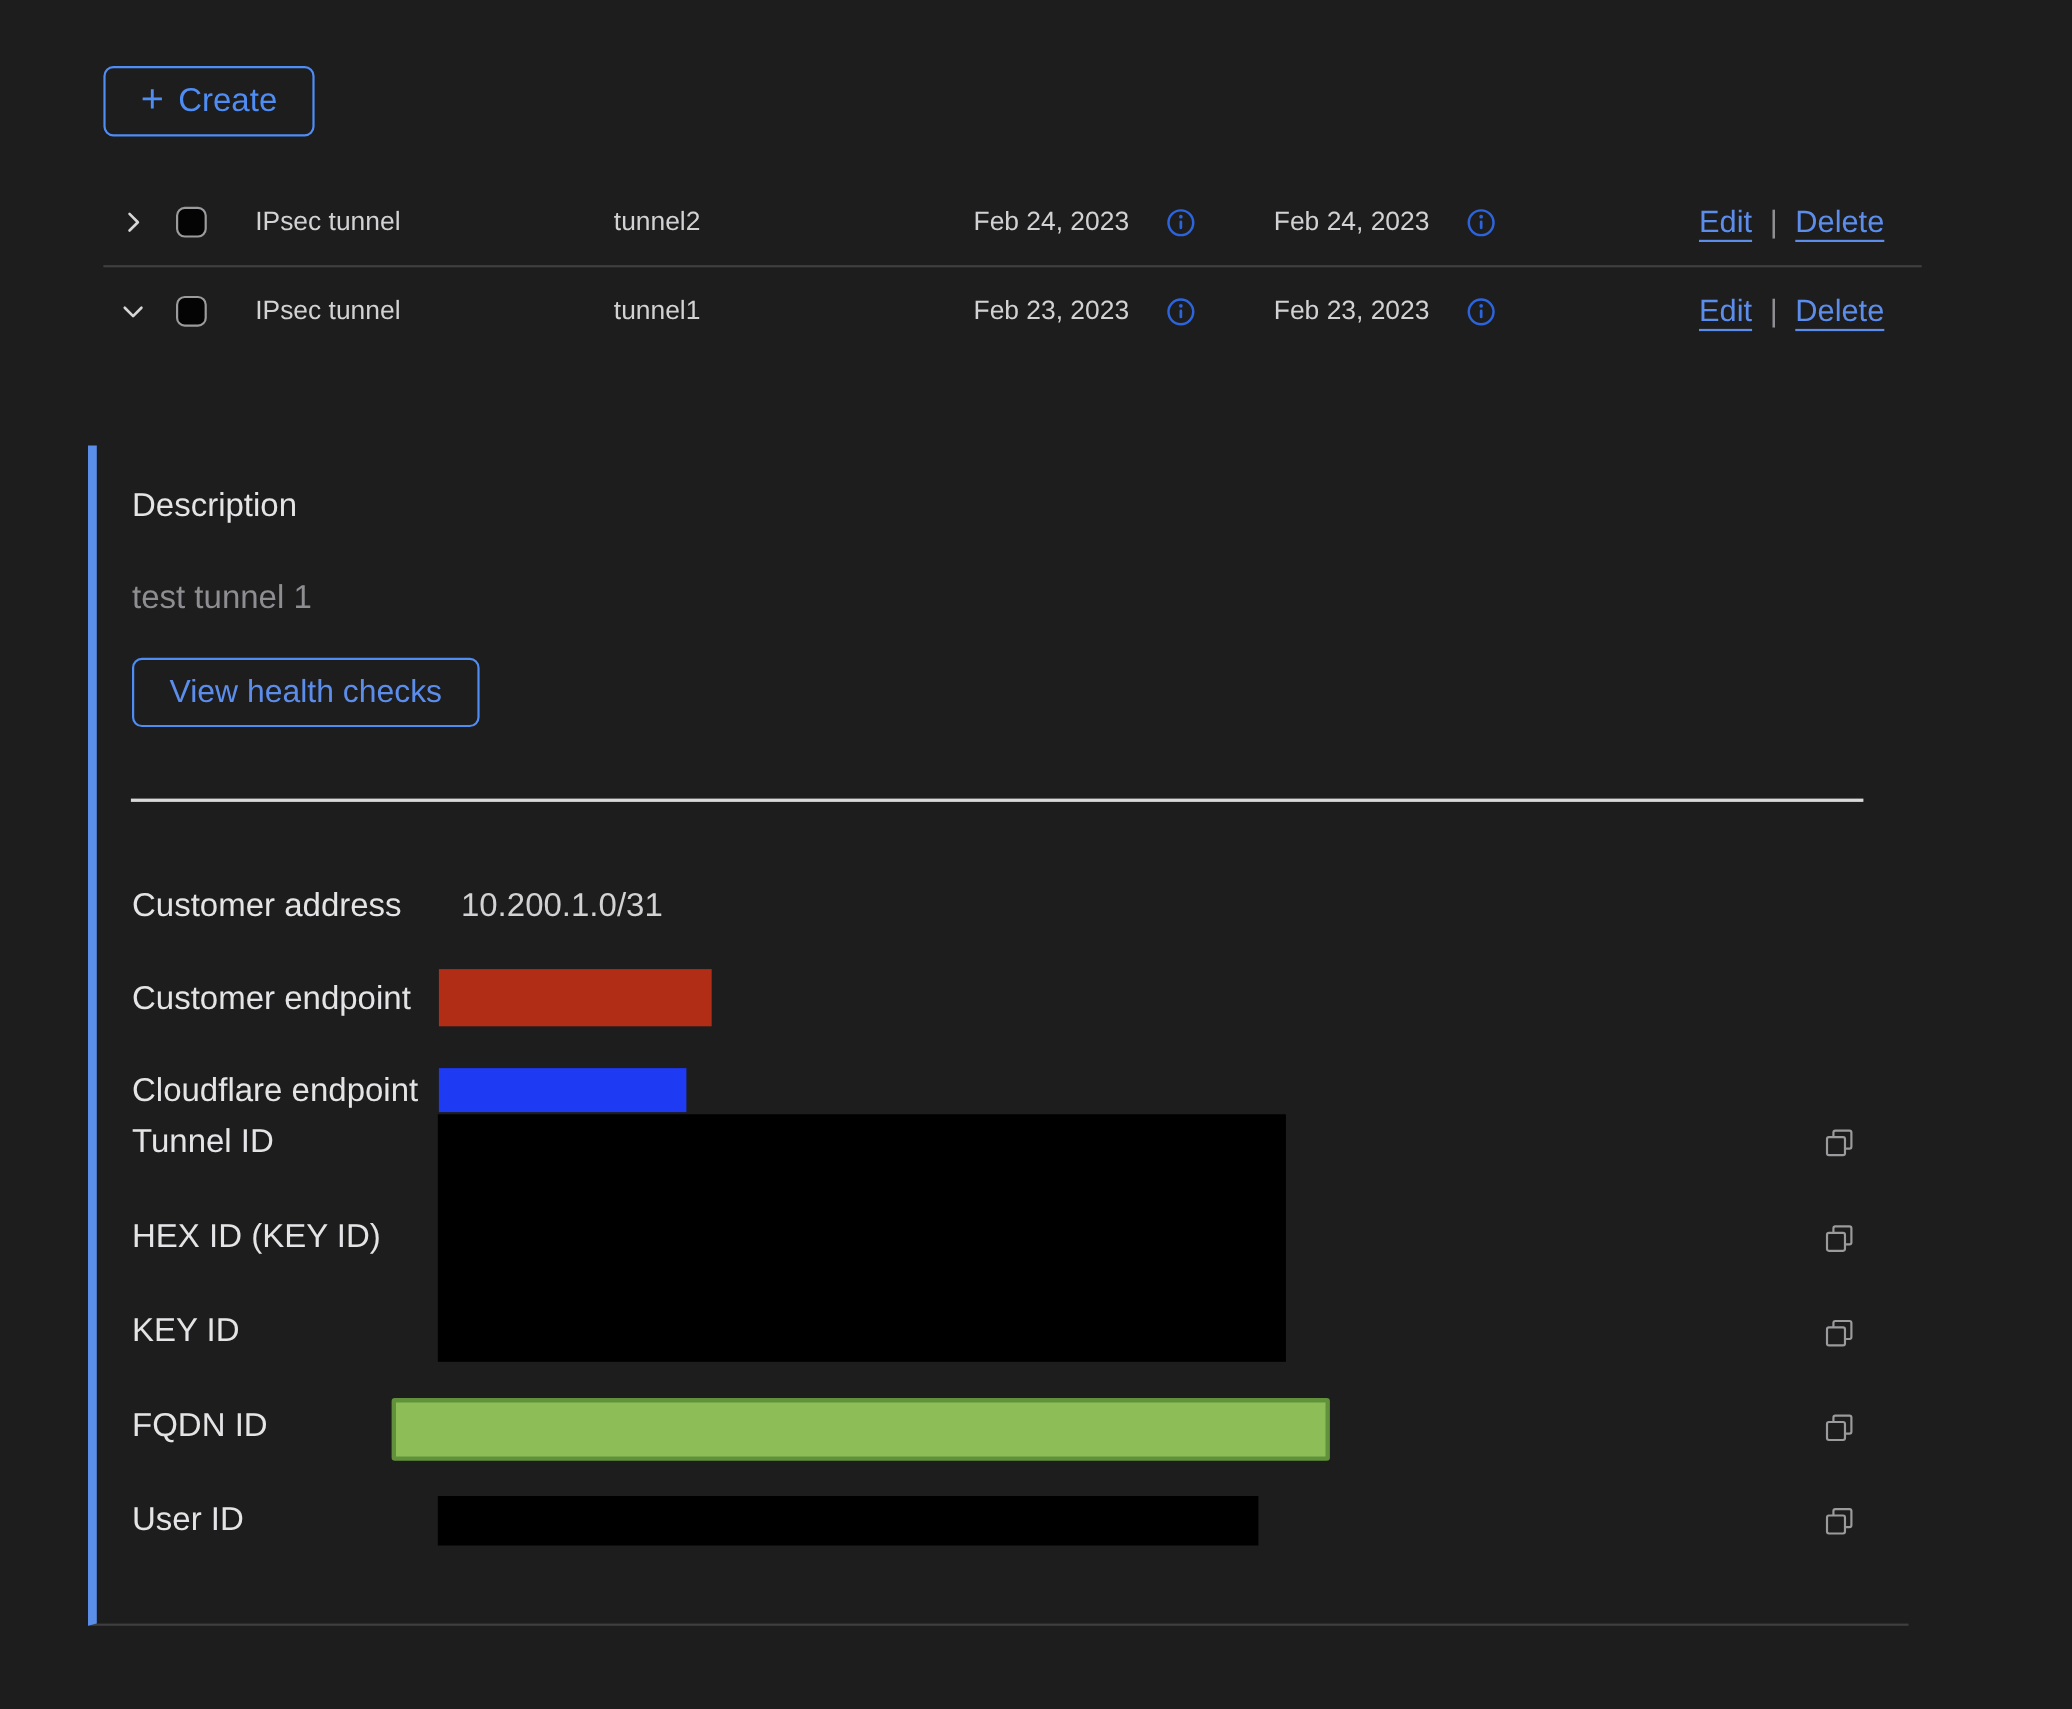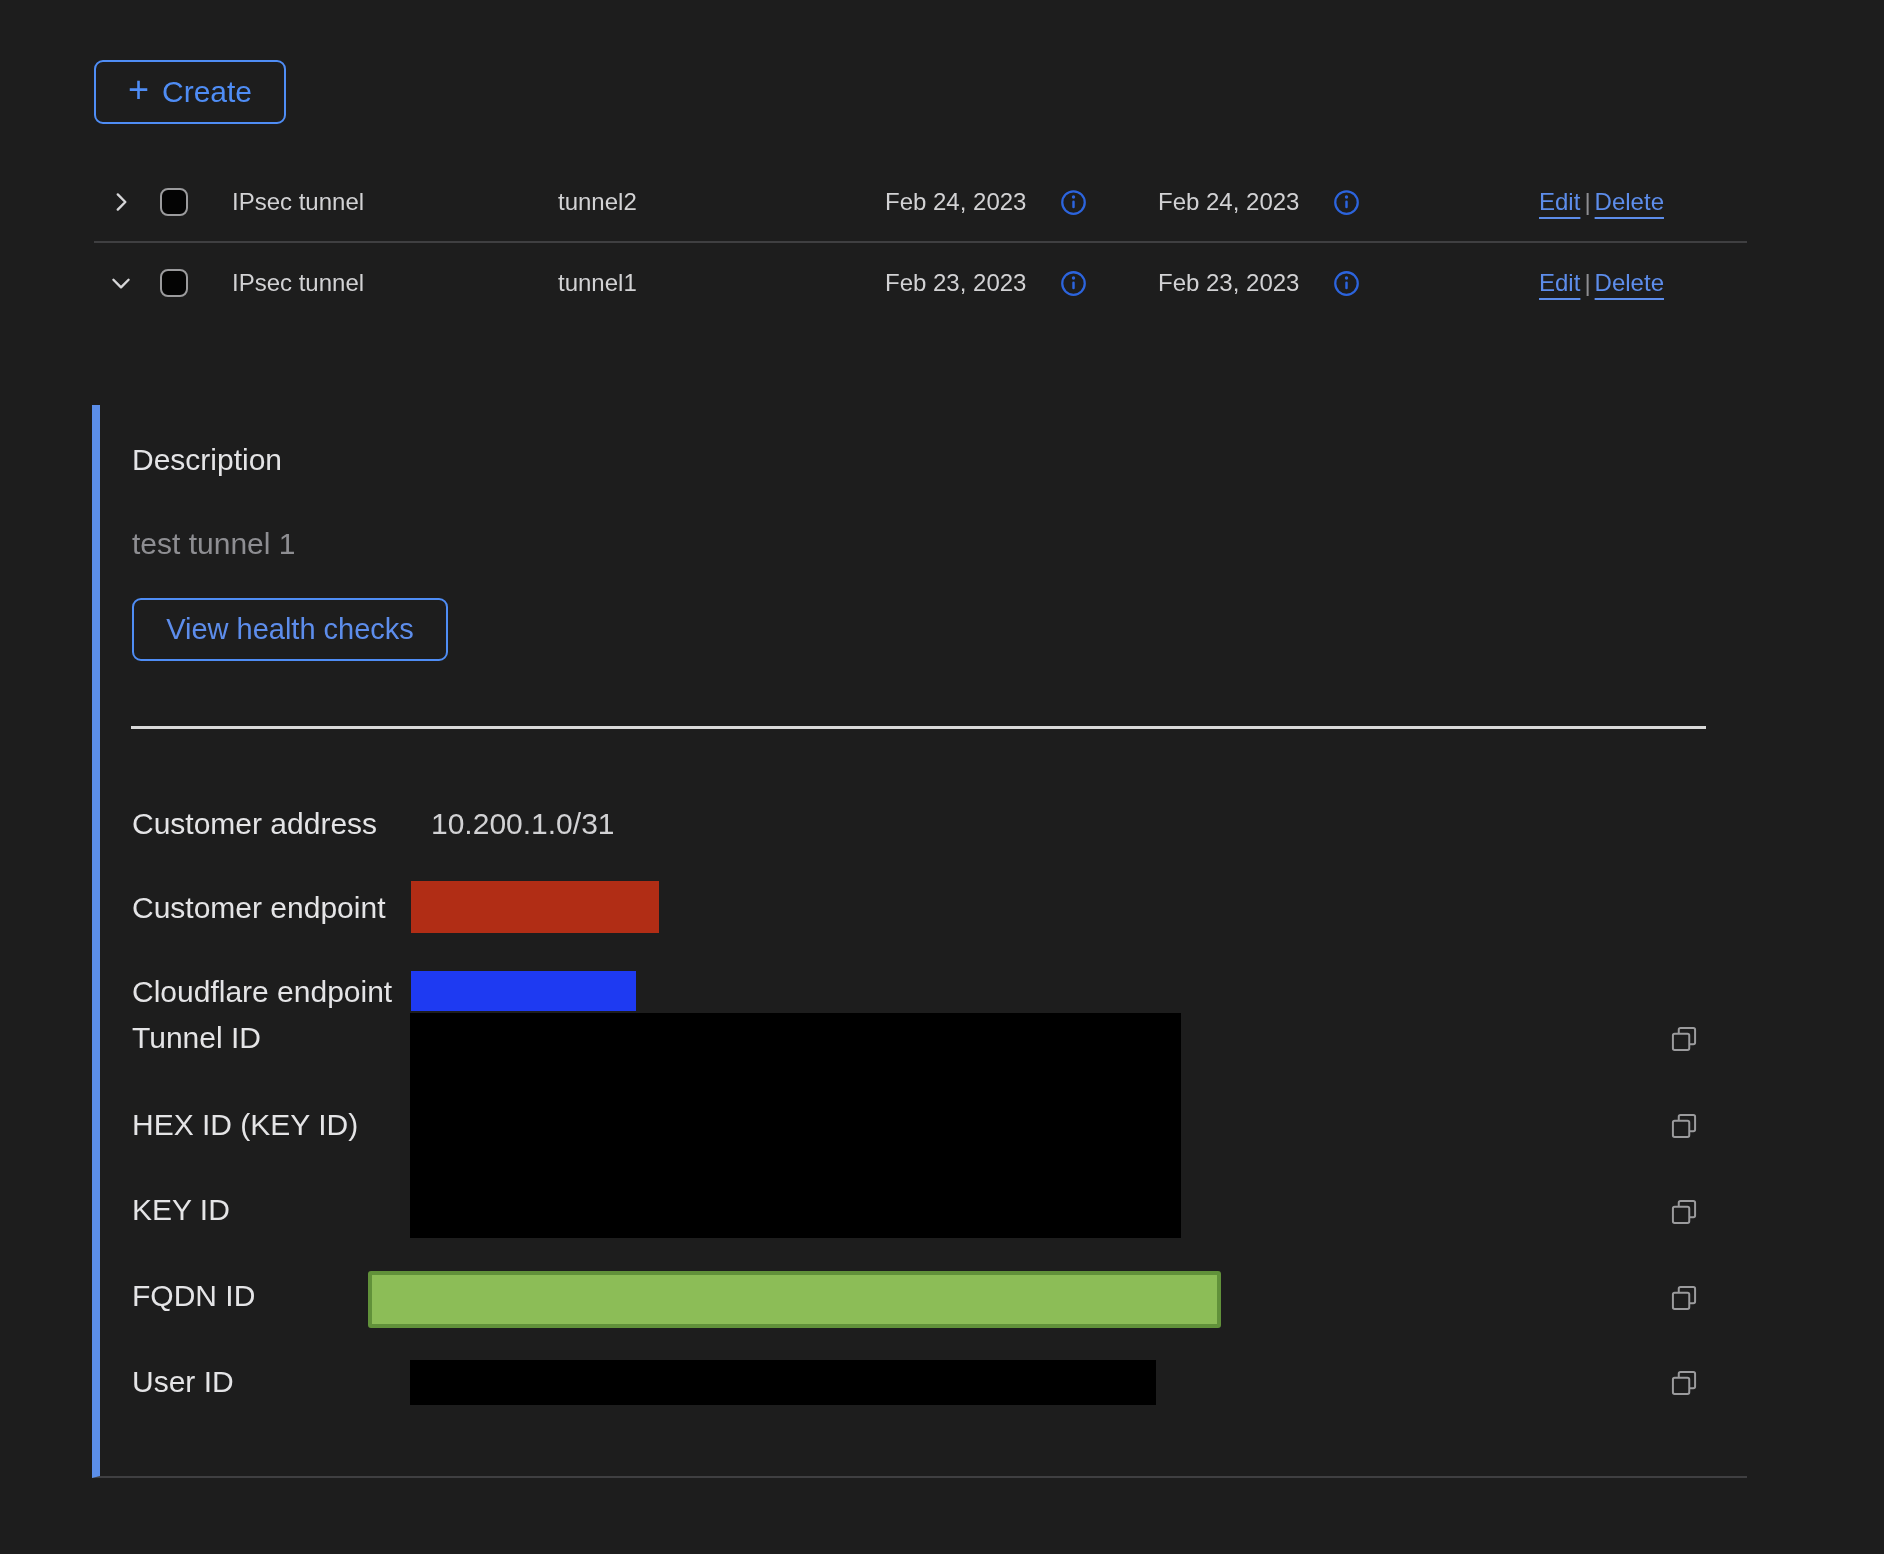--- a/index.html
+++ b/index.html
@@ -47,27 +47,27 @@
   .th{font-size:30px;font-weight:700;color:var(--textprimary);}
   .td{font-size:24px;font-weight:400;color:var(--textsecondary);}
   .cell-chevron{display:flex;align-items:center;padding-left:12px;}
   .chevron-btn{background:none;border:none;cursor:pointer;display:flex;align-items:center;padding:2px;}
   .checkbox{
     width:28px;height:28px;border:2px solid var(--icongray);border-radius:8px;
     background:#040404;cursor:pointer;
   }
   .date-cell{display:flex;align-items:flex-end;gap:34px;}
   .info-btn{background:none;border:none;padding:0;cursor:pointer;display:flex;align-items:center;}
-  .actions-cell{display:flex;align-items:center;justify-content:center;gap:4px;padding-right:34px;font-size:24px;}
+  .actions-cell{display:flex;align-items:center;justify-content:flex-end;gap:16px;padding-right:34px;font-size:28px;}
   .action-link{color:var(--linkblue);text-decoration:underline;text-underline-offset:7px;text-decoration-thickness:2px;cursor:pointer;}
   .action-sep{color:var(--textmuted);text-decoration:none;}
 
   
   .panel{
-    position:absolute;left:92px;top:405px;width:1655px;height:1073px;
+    position:absolute;left:80px;top:405px;width:1655px;height:1073px;
     border-left:8px solid var(--accentbar);
     border-bottom:2px solid var(--divider);
   }
   .panel .abs{position:absolute;}
   .section-label{left:32px;top:38px;font-size:30px;color:var(--textprimary);}
   .desc-value{left:32px;top:122px;font-size:30px;color:var(--textmuted);}
   .health-btn{
     left:32px;top:193px;width:316px;height:63px;
     border:2px solid var(--accentblue);border-radius:9px;background:transparent;
     color:var(--linkblue);font-size:29px;font-family:Liberation Sans, sans-serif;cursor:pointer;

